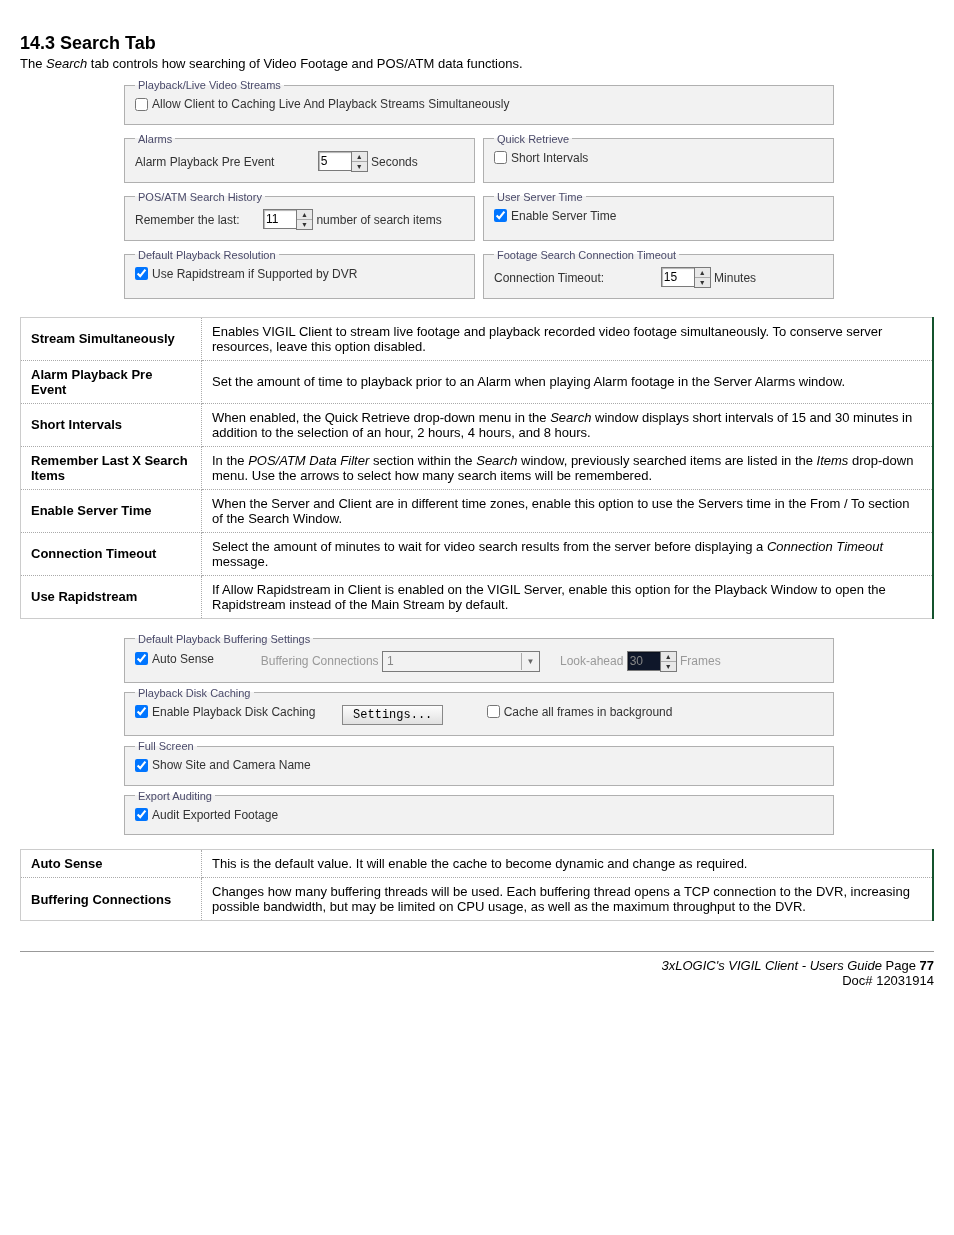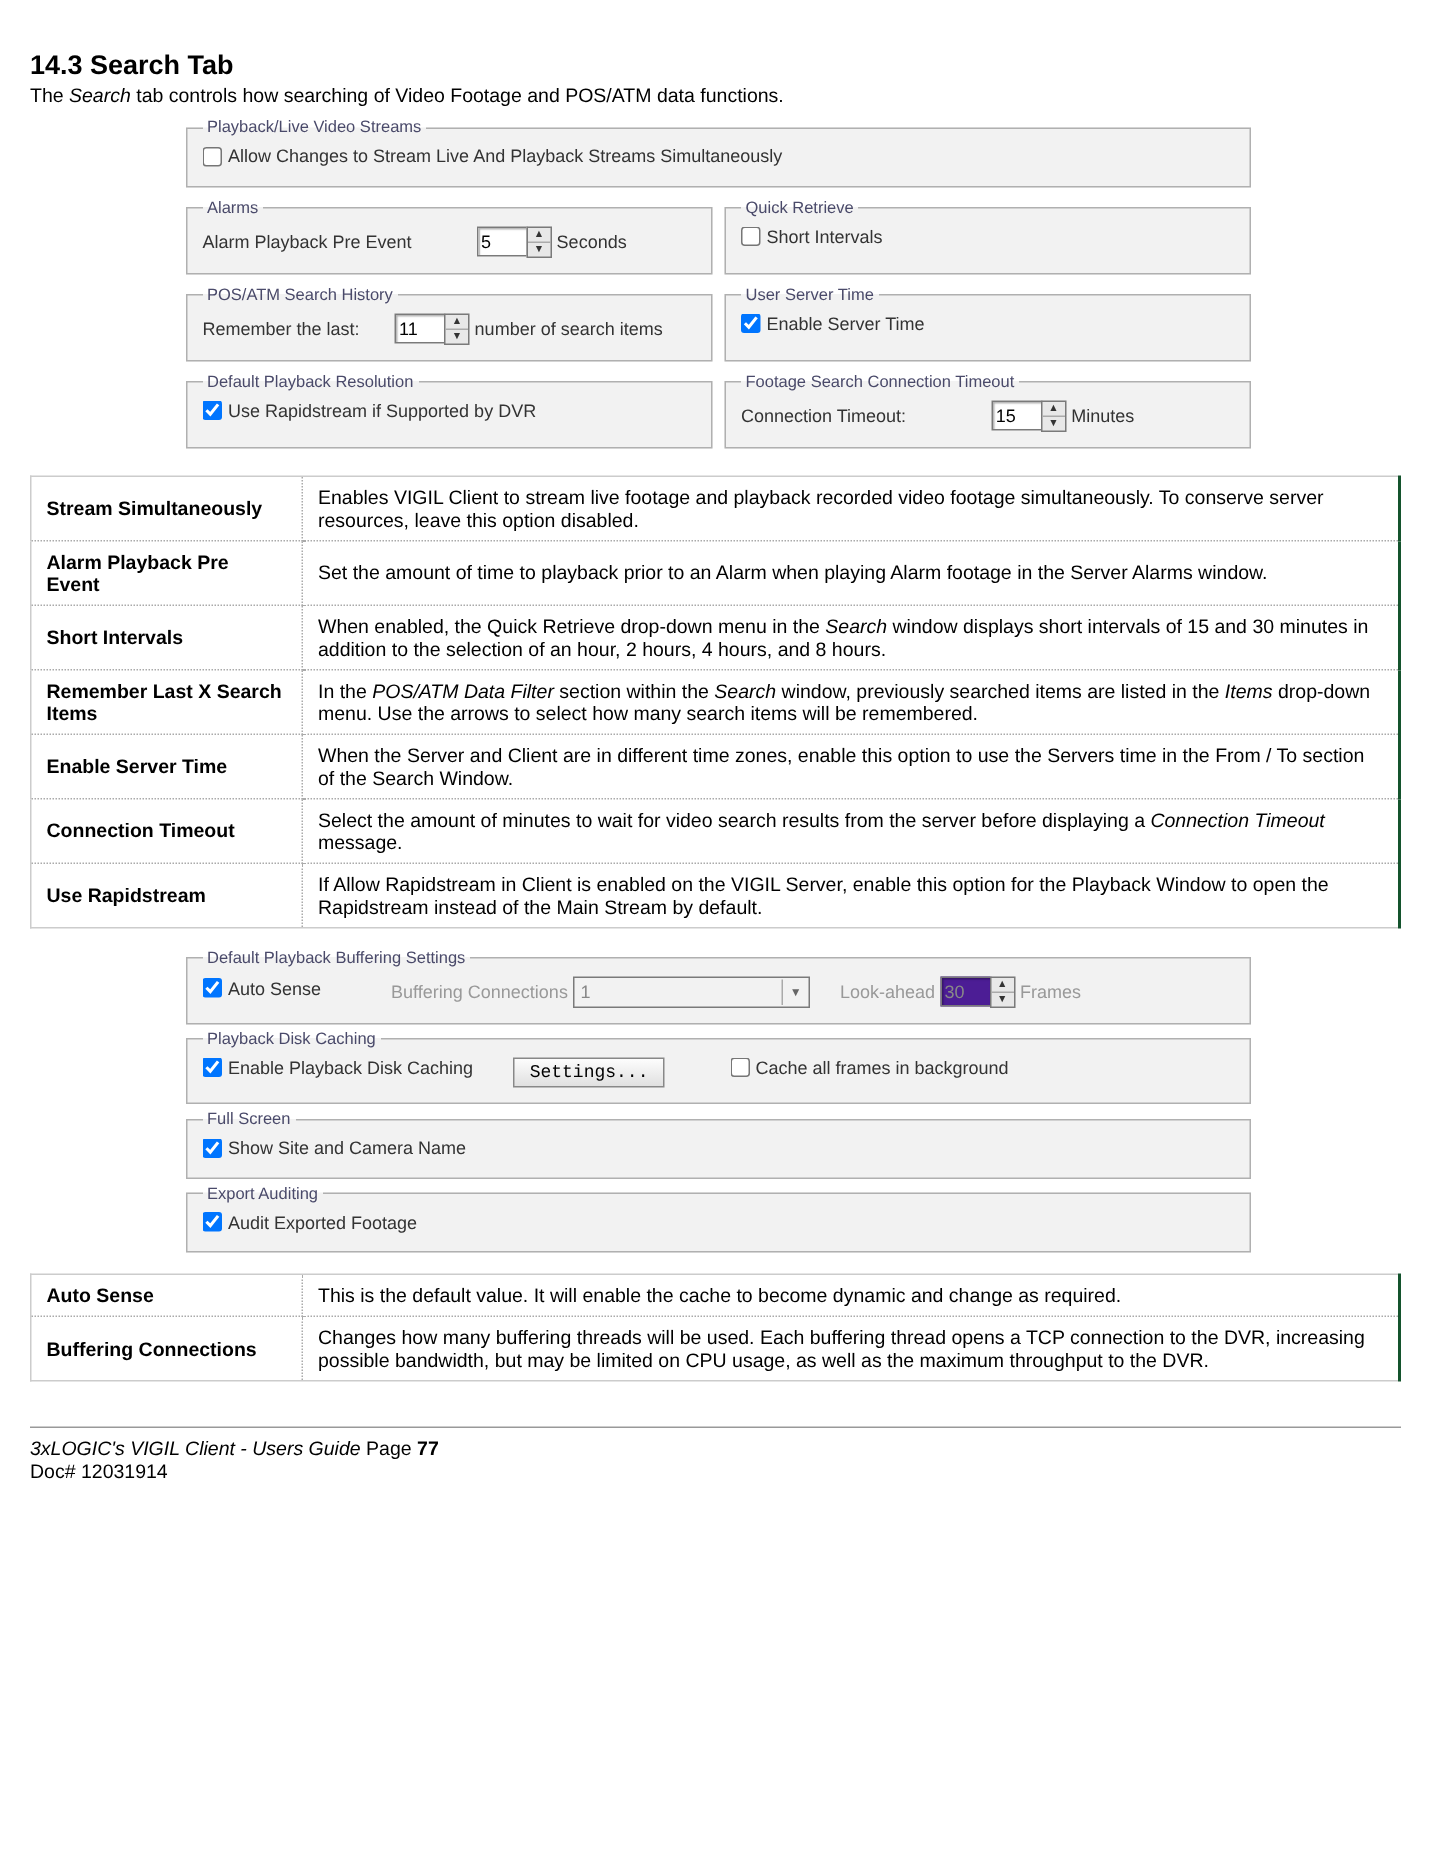--- a/index.html
+++ b/index.html
@@ -13,49 +13,49 @@
 .row2>fieldset{flex:1}
 .panel{margin-left:104px;width:710px}
 .chk{display:inline-flex;align-items:center;gap:4px}
 .chk input{width:13px;height:13px;margin:0}
 .spin-wrap{display:inline-flex;align-items:center}
 .spin{width:28px;height:18px;border:1px solid #7a7a7a;background:#fff;font-family:Tahoma,sans-serif;font-size:12px;padding:0 2px;box-shadow:inset 1px 1px 1px rgba(0,0,0,.3)}
 .spin-btns{display:inline-flex;flex-direction:column;border:1px solid #7a7a7a;background:#e8e8e8;margin-left:-1px}
 .spin-btn{width:15px;height:9px;display:flex;align-items:center;justify-content:center;font-size:7px;line-height:1;cursor:pointer;color:#333}
 .spin-btn:first-child{border-bottom:1px solid #aaa}
 .disabled{color:#999}
-.disabled .spin{background:#4c1d95;color:#888}
+.disabled .spin{background:#0f172a;color:#888}
 table.defs{border-collapse:collapse;width:100%;margin:14px 0}
 table.defs td{border:1px dotted #aaa;padding:6px 10px;vertical-align:middle;font-size:13px}
 table.defs td:first-child{width:160px;font-weight:bold;border-left:1px solid #ccc}
 table.defs td:last-child{border-right:2px solid #14532d}
 table.defs tr:first-child td{border-top:1px solid #ccc}
 table.defs tr:last-child td{border-bottom:1px solid #ccc}
-.footer{border-top:1px solid #999;margin-top:30px;padding-top:6px;text-align:left;font-size:13px}
+.footer{border-top:1px solid #999;margin-top:30px;padding-top:6px;text-align:right;font-size:13px}
 .i{font-style:italic}
 .btn{border:1px solid #888;background:linear-gradient(#fdfdfd,#e0e0e0);padding:2px 10px;font-family:Liberation Mono, monospace;font-size:12px;cursor:pointer}
 .select{display:inline-flex;align-items:center;border:1px solid #7a7a7a;background:#f2f2f2;height:19px}
 .select .sval{width:130px;padding:0 4px;font-family:Tahoma,sans-serif;font-size:12px;color:#888}
 .select .sbtn{width:17px;height:17px;border-left:1px solid #aaa;display:flex;align-items:center;justify-content:center;font-size:8px;color:#666}
 </style>
 </head>
 <body>
 
 <div class="page">
 <h2>14.3       Search Tab</h2>
 <div class="subtitle">
   <span>The </span><span class="i">Search</span><span> tab controls how searching of Video Footage and POS/ATM data functions.</span>
 </div>
 
 <div class="panel ui-font">
   <fieldset>
     <legend>Playback/Live Video Streams</legend>
     <label class="chk">
       <input type="checkbox" style="">
-          <span>Allow Changes to Stream Live And Playback Streams Simultaneously</span>
+          <span>Allow Client to Caching Live And Playback Streams Simultaneously</span>
     </label>
   </fieldset>
   <div class="row2">
     <fieldset>
       <legend>Alarms</legend>
       <span>Alarm Playback Pre Event</span>&nbsp;&nbsp;&nbsp;&nbsp;&nbsp;&nbsp;&nbsp;&nbsp;&nbsp;&nbsp;&nbsp;&nbsp;
       <span class="spin-wrap">
         <input class="spin" value="5" style="">
         <span class="spin-btns">
               <span class="spin-btn">▲</span>

